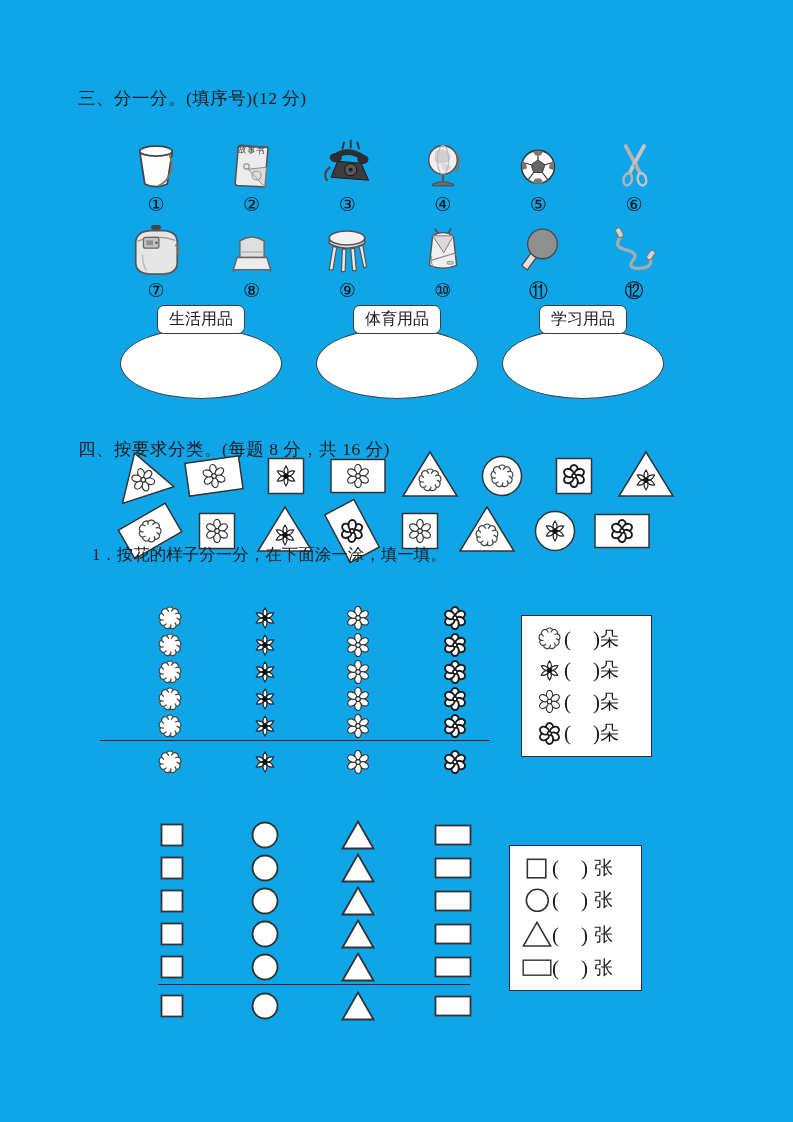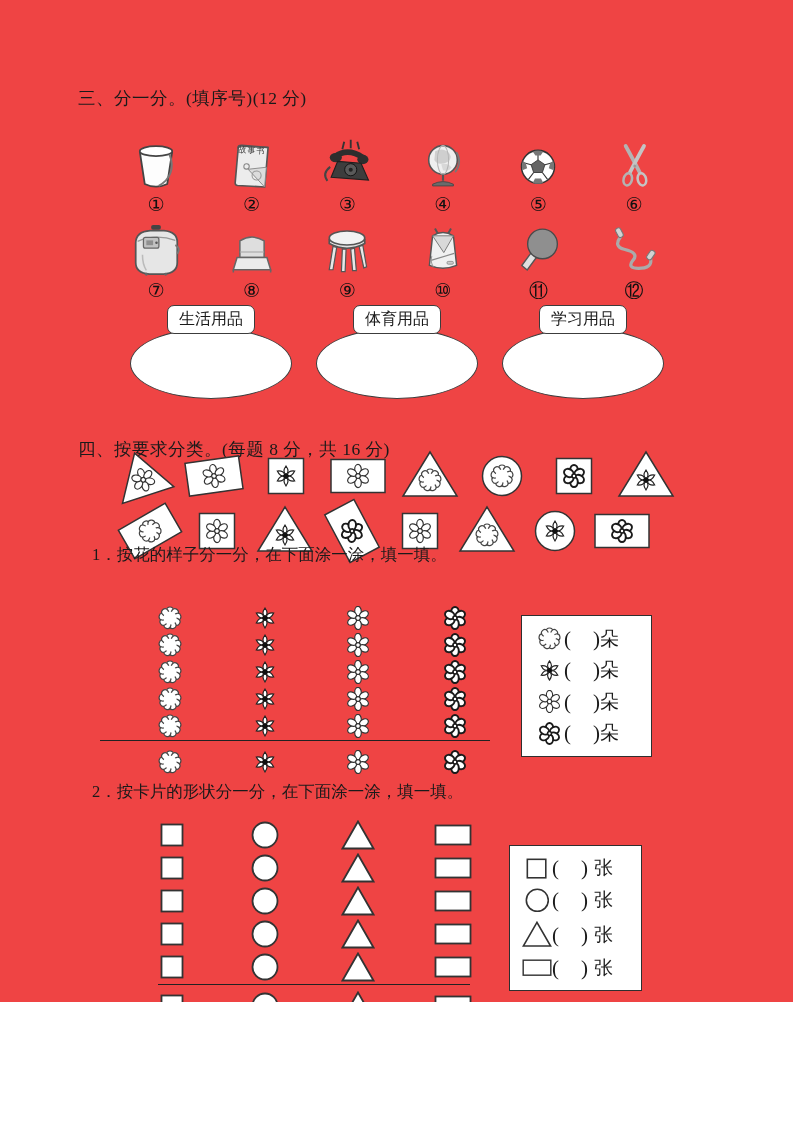--- a/index.html
+++ b/index.html
@@ -1,16 +1,16 @@
 <!DOCTYPE html>
 <html><head>
 <meta charset="utf-8">
 <style>
   html,body{margin:0;padding:0;background:#fff;}
-  .page{position:relative;width:793px;height:1002px;background:#ef4444;overflow:hidden;
+  .page{position:relative;width:793px;height:1122px;background:#0ea5e9;overflow:hidden;
         font-family:"Liberation Serif","DejaVu Serif",serif;color:#1a1a1a;}
   .sec-title{position:absolute;left:78px;font-size:17.5px;letter-spacing:.5px;white-space:nowrap;}
   .s3-row{position:absolute;left:112px;width:566px;display:flex;justify-content:space-between;}
   .s3-item{width:88px;height:78px;position:relative;text-align:center;}
   .s3-item .icn{height:58px;display:flex;align-items:flex-end;justify-content:center;}
   .item-num{font-family:"DejaVu Sans",sans-serif;font-size:19px;line-height:20px;color:#111;}
   .book-label{position:absolute;top:9px;left:50%;transform:translateX(-50%) rotate(4deg);
               font-size:8px;color:#333;white-space:nowrap;letter-spacing:1px;}
   .cat-group{position:absolute;width:170px;height:94px;}
   .cat-oval{position:absolute;top:23px;left:4px;width:160px;height:69px;
@@ -198,21 +198,21 @@
             </g>
             <g transform="rotate(35 49 33)">
               <rect x="46" y="28" width="6" height="11" rx="2.5" fill="#d2d2d2" stroke="#777" stroke-width="1.2"></rect>
             </g>
           </svg>
         </div>
         <div class="item-num">⑫</div>
       </div>
     </div>
 
-  <div class="cat-group" style="left:126px;top:305px;">
+  <div class="cat-group" style="left:116px;top:305px;">
     <div class="cat-oval"></div>
     <div class="cat-label">生活用品</div>
   </div>
   <div class="cat-group" style="left:312px;top:305px;">
     <div class="cat-oval"></div>
     <div class="cat-label">体育用品</div>
   </div>
   <div class="cat-group" style="left:498px;top:305px;">
     <div class="cat-oval"></div>
     <div class="cat-label">学习用品</div>
@@ -912,21 +912,20 @@
             </g>
           </svg>
         </span>
         <span class="paren">(</span>
         <span class="blankgap"></span>
         <span class="paren">)</span>
         <span class="unit">朵</span>
       </div>
     </div>
 
-  <div class="q-text" style="top:781px;">2．按卡片的形状分一分，在下面涂一涂，填一填。</div>
 
   <div class="tally" style="left:158px;top:818px;width:312px;height:204px;">
     <div class="tally-line" style="top:166px;"></div>
   <div class="tally-col" style="left: 2px;">
         <div class="tally-cell" style="height:33px">
           <svg width="24" height="24" viewBox="0 0 24 24">
             <rect x="1.5" y="1.5" width="21" height="21" fill="#fff" stroke="#333" stroke-width="1.8"></rect>
           </svg>
         </div>
         <div class="tally-cell" style="height:33px">

